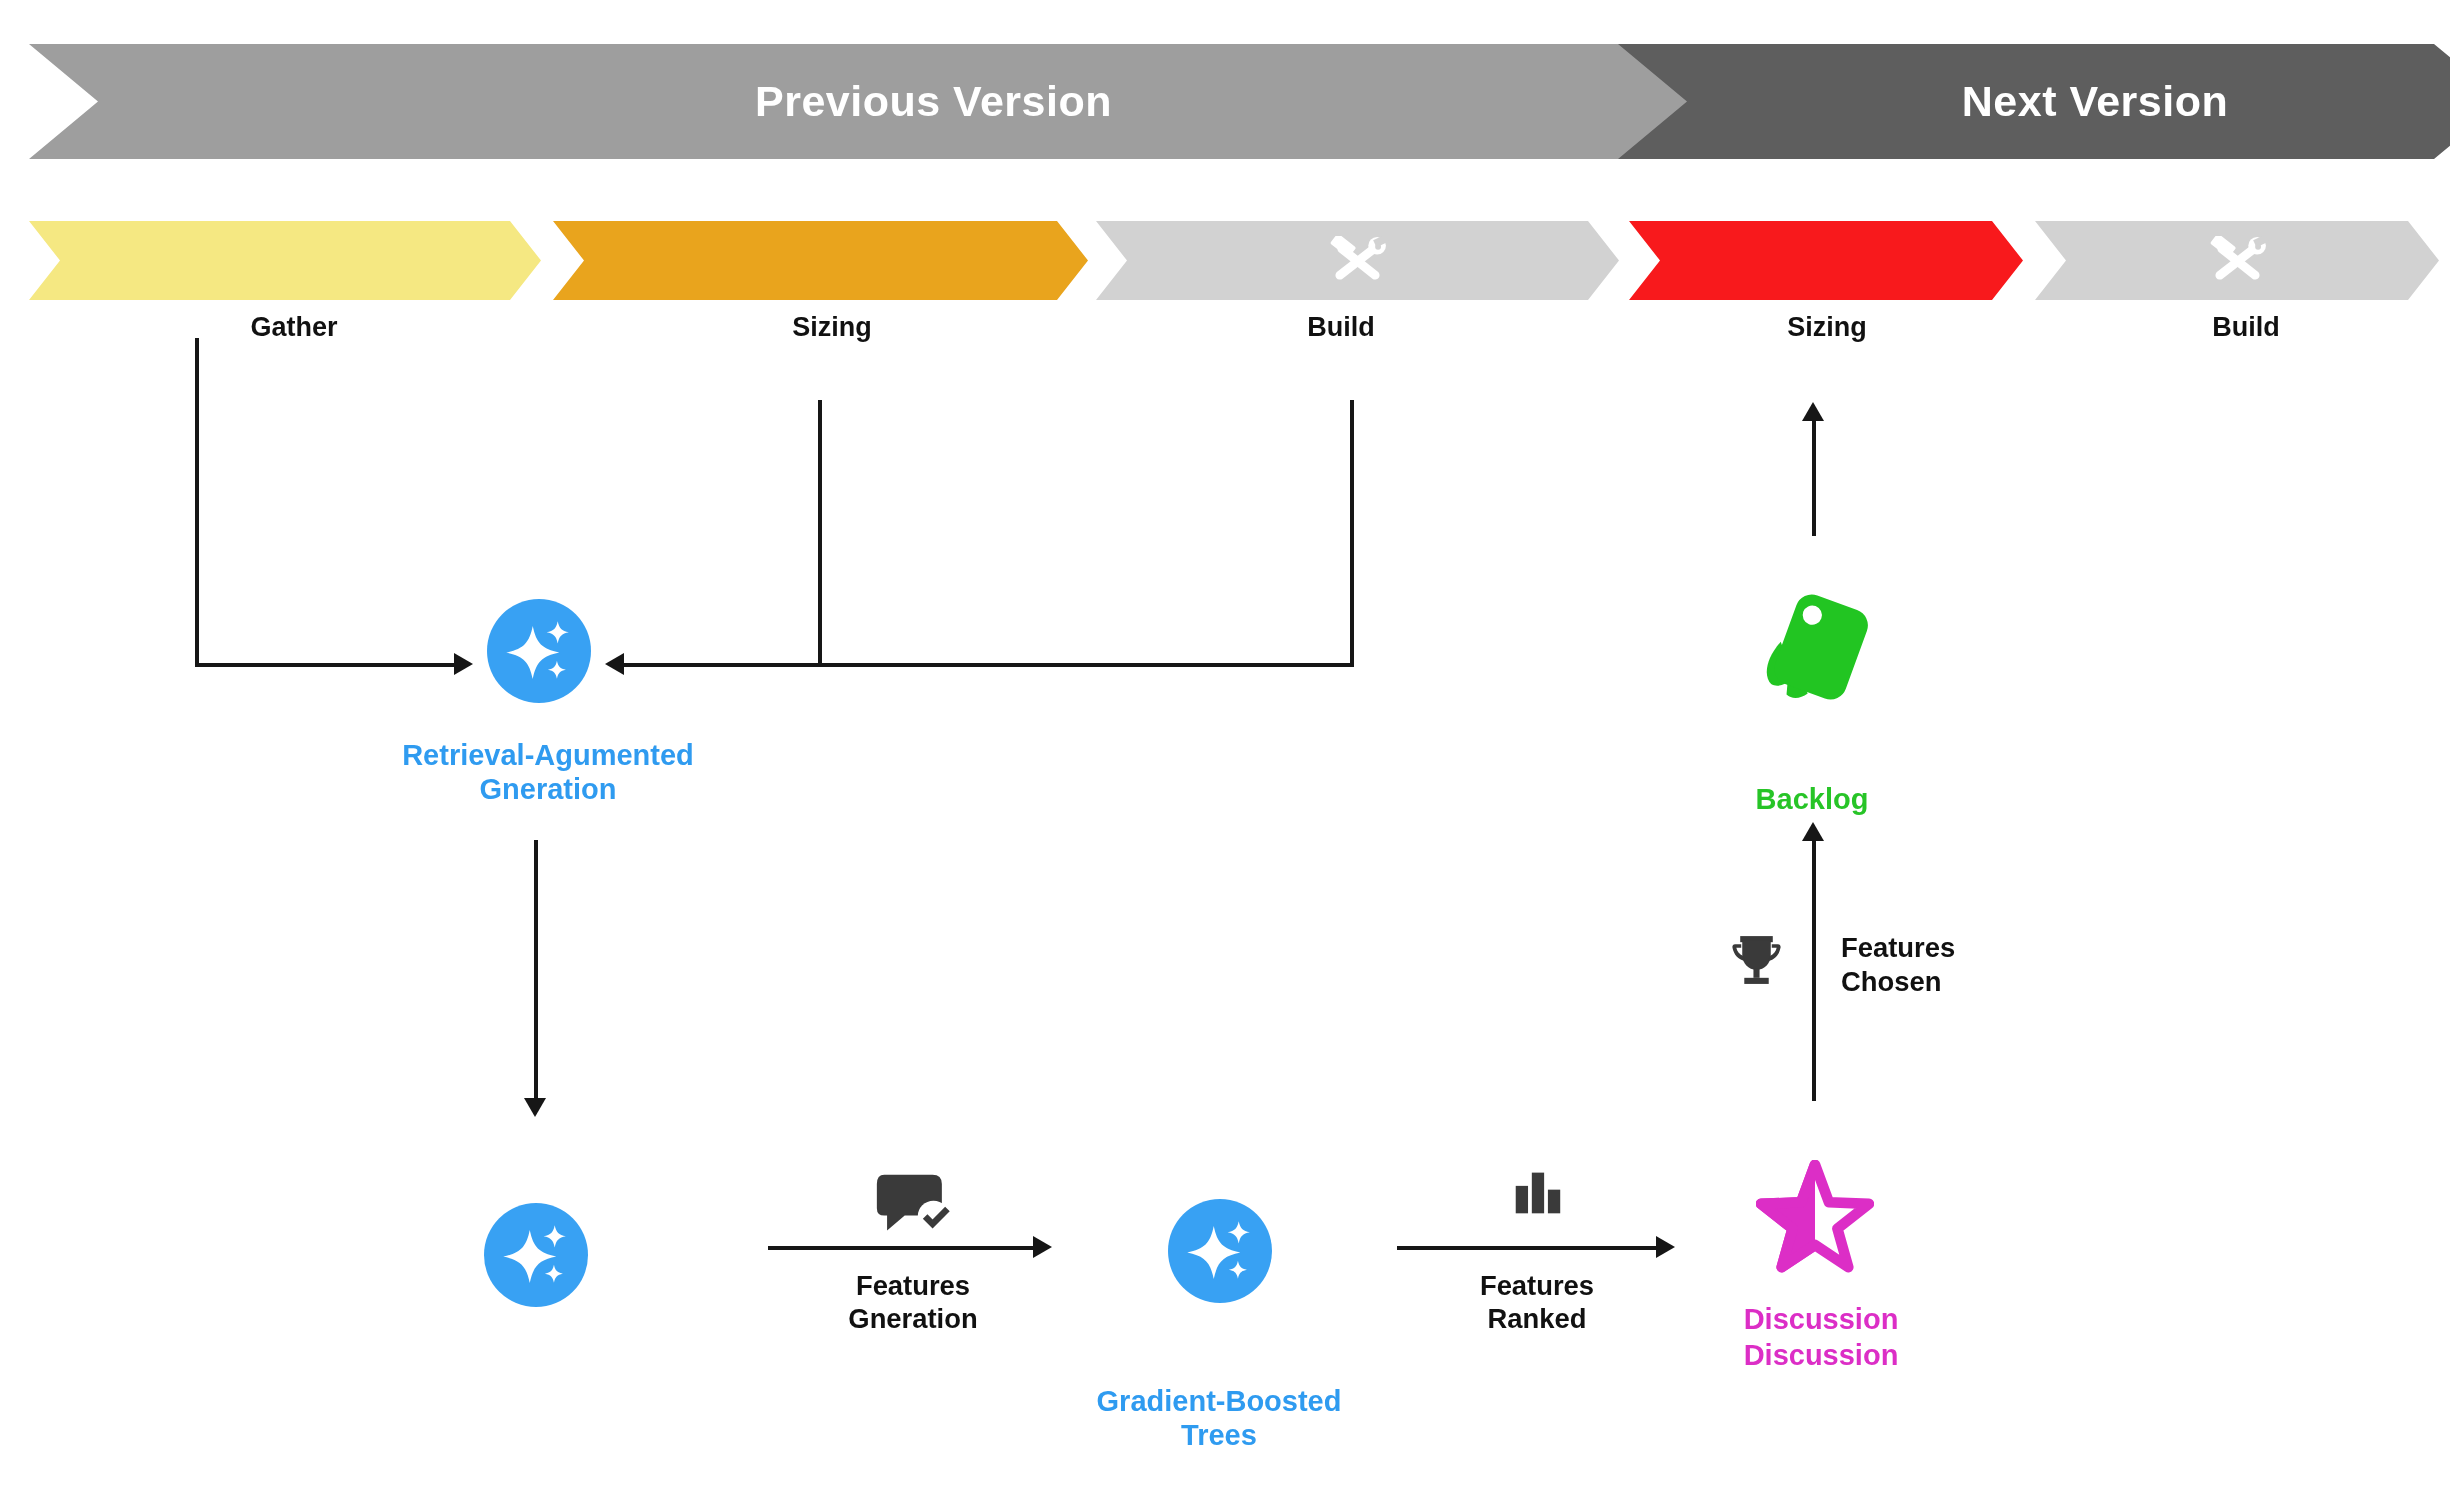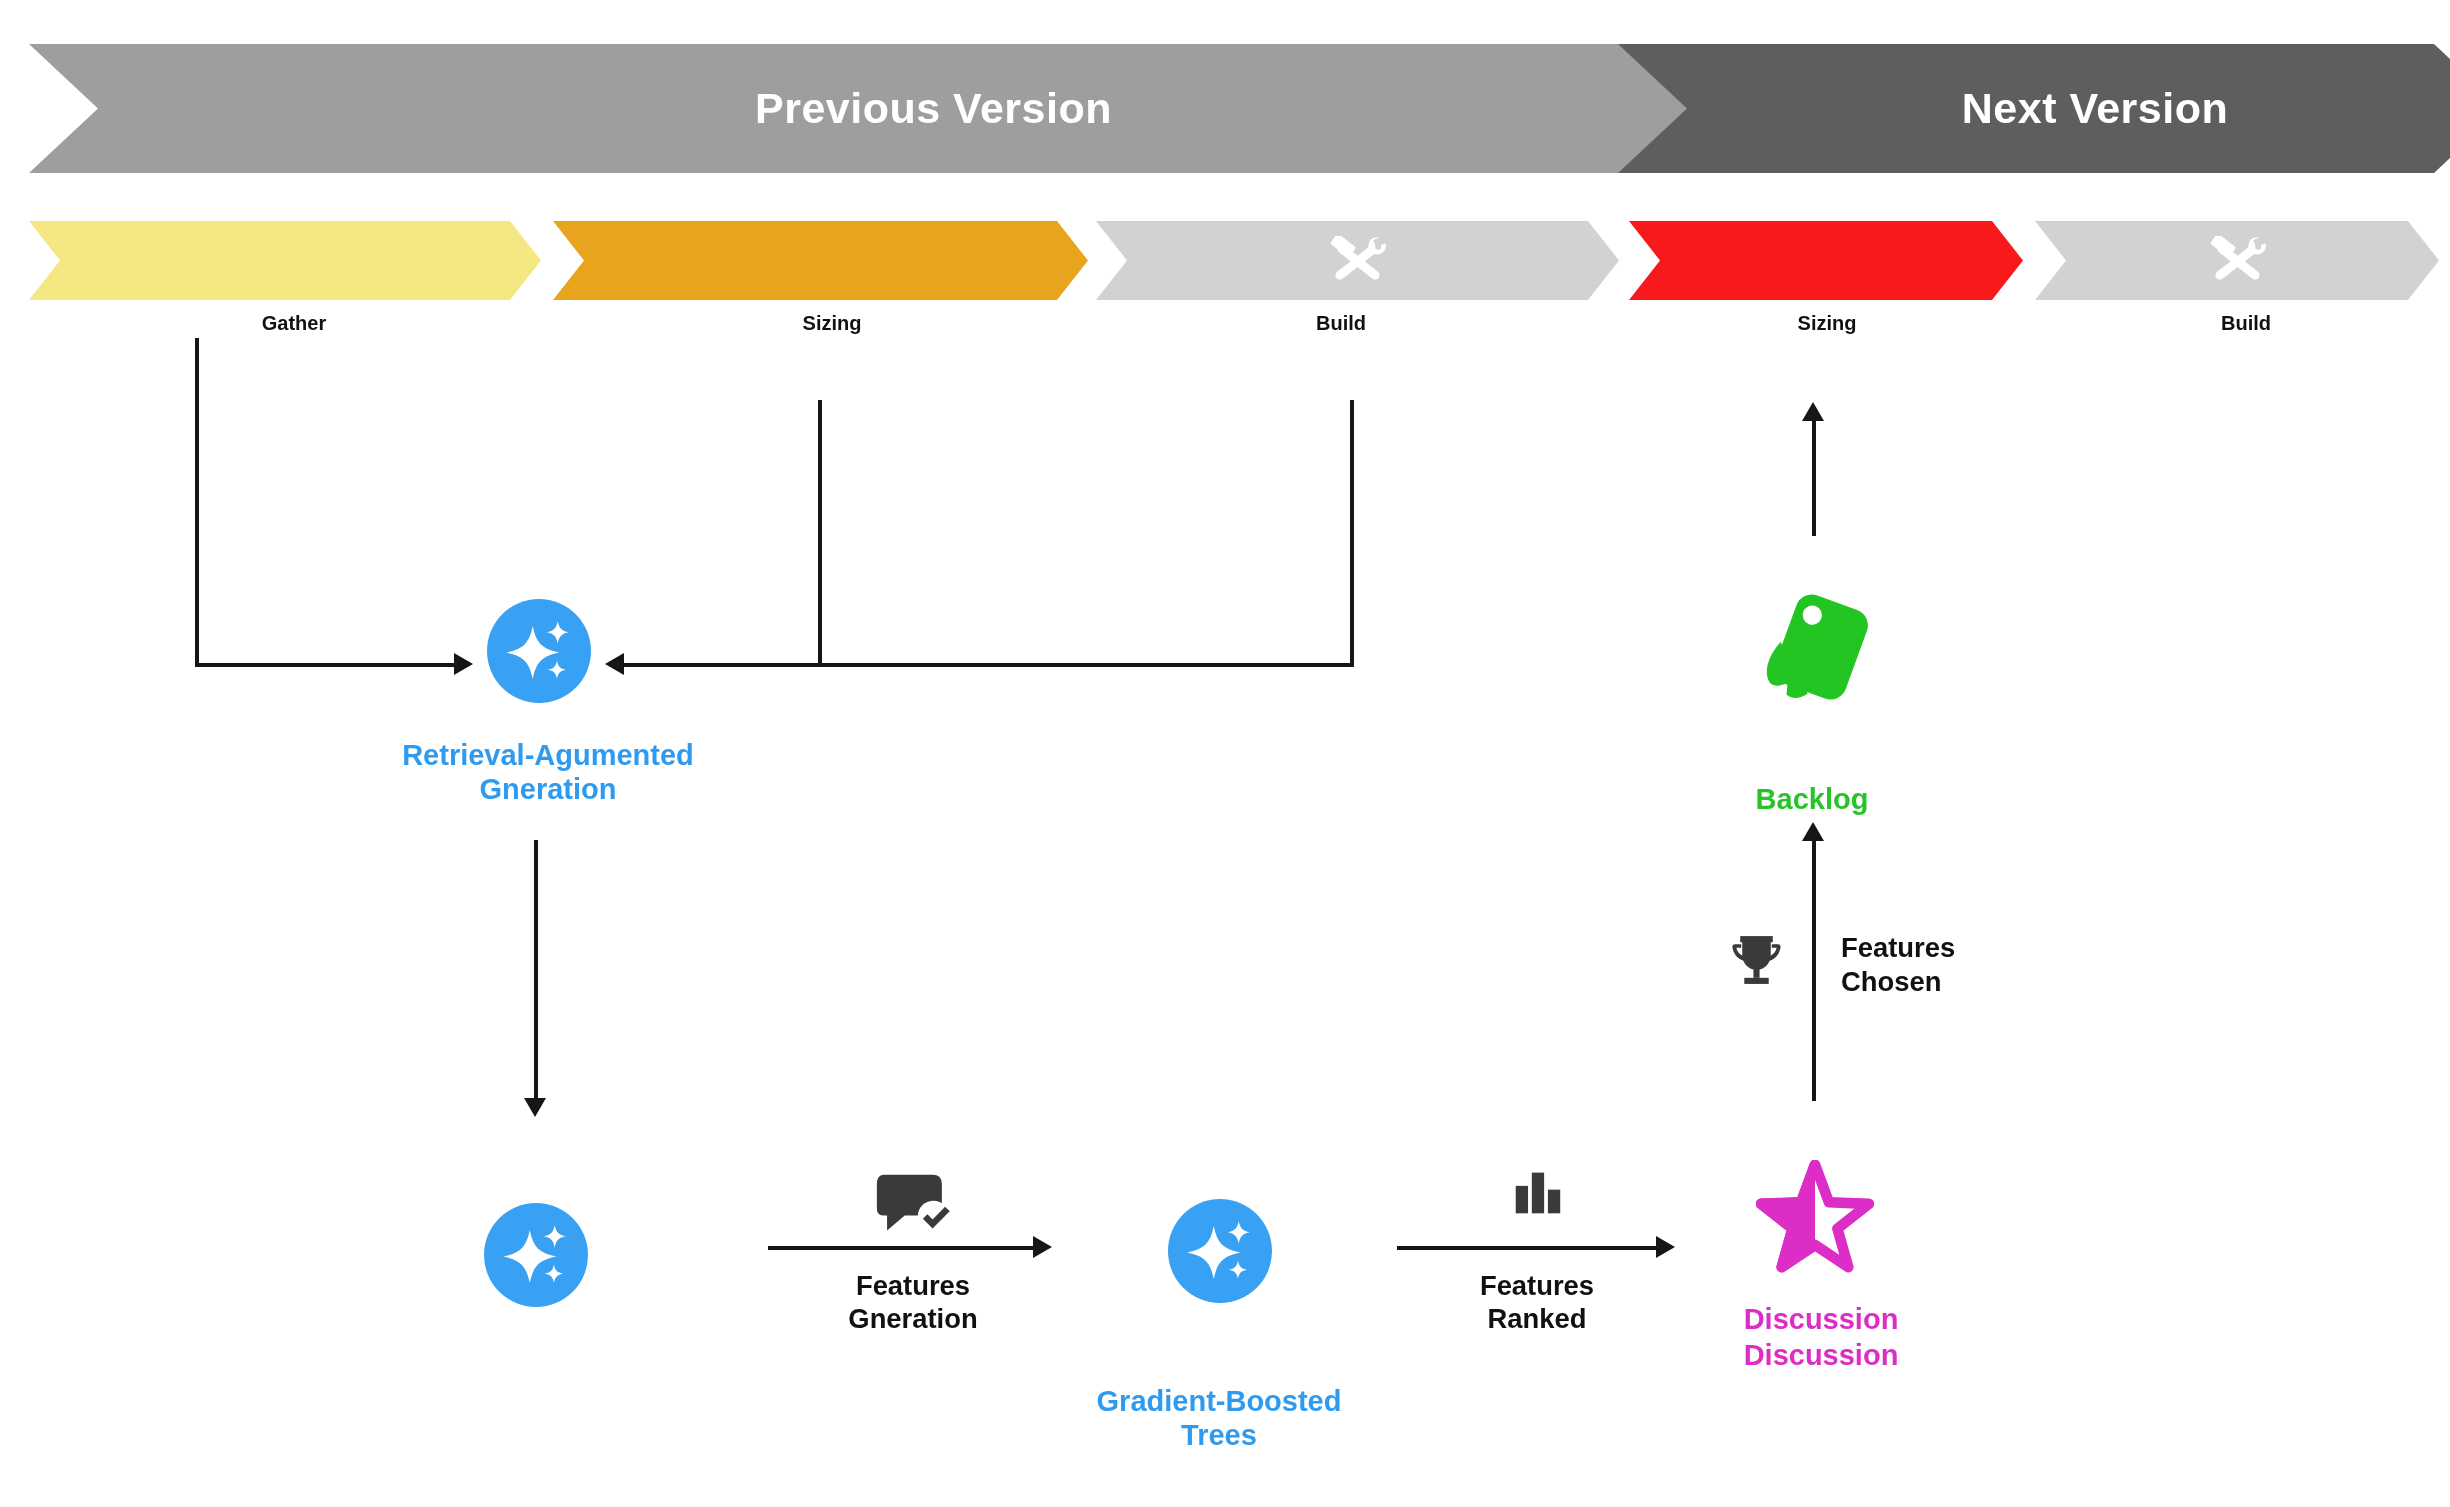--- a/index.html
+++ b/index.html
@@ -3,26 +3,26 @@
 <meta charset="utf-8">
 <style>
   html,body{margin:0;padding:0;background:#ffffff;}
   .canvas{position:relative;width:2450px;height:1507px;background:#ffffff;
           font-family:"Liberation Sans",sans-serif;overflow:hidden;}
 
   
   .chev{position:absolute;display:flex;align-items:center;justify-content:center;}
   .clip70{clip-path:polygon(0 0,calc(100% - 69px) 0,100% 50%,calc(100% - 69px) 100%,0 100%,69px 50%);}
   .clip32{clip-path:polygon(0 0,calc(100% - 31px) 0,100% 50%,calc(100% - 31px) 100%,0 100%,31px 50%);}
-  .banner{top:44px;height:129px;}
+  .banner{top:44px;height:115px;}
   .banner span{color:#ffffff;font-size:43px;font-weight:bold;letter-spacing:0.5px;}
   .stage{top:221px;height:79px;}
 
   .stage-label{position:absolute;top:312px;transform:translateX(-50%);
-               font-size:20px;font-weight:bold;color:#111;white-space:nowrap;}
+               font-size:27px;font-weight:bold;color:#111;white-space:nowrap;}
 
   
   .line{position:absolute;background:#161616;}
   .ah{position:absolute;width:0;height:0;}
   .ah-right{border-top:11.8px solid transparent;border-bottom:11.8px solid transparent;border-left:19.6px solid #161616;}
   .ah-left {border-top:11.8px solid transparent;border-bottom:11.8px solid transparent;border-right:19.6px solid #161616;}
   .ah-down {border-left:11.8px solid transparent;border-right:11.8px solid transparent;border-top:19.6px solid #161616;}
   .ah-up   {border-left:11.8px solid transparent;border-right:11.8px solid transparent;border-bottom:19.6px solid #161616;}
 
   

